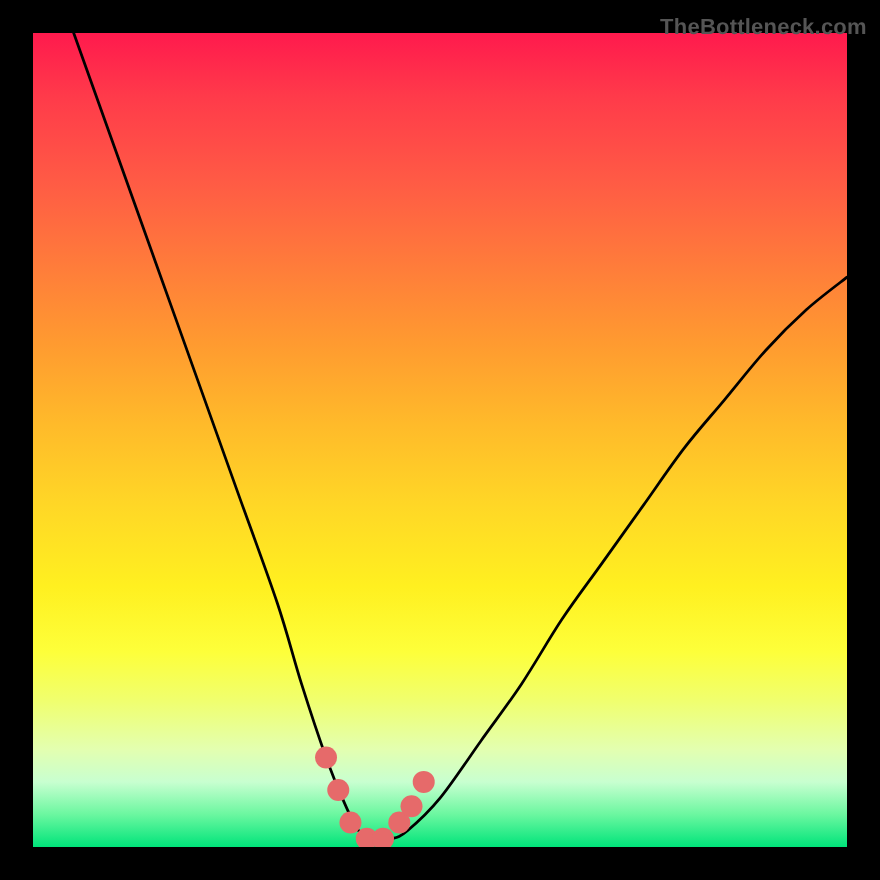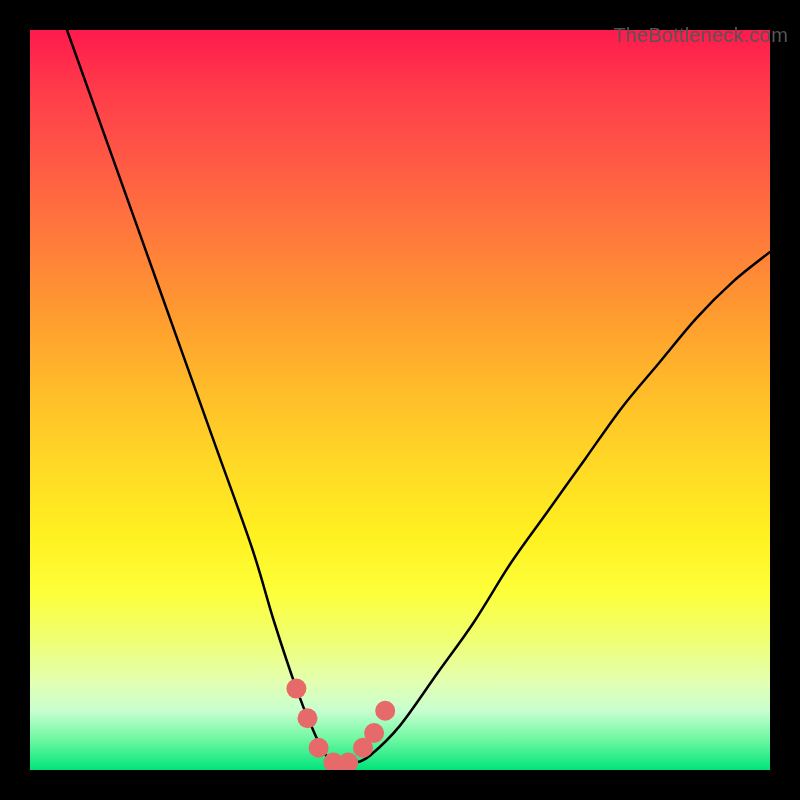--- a/index.html
+++ b/index.html
@@ -37,25 +37,25 @@
       #fdff3a 76%,
       #f0ff6e 82%,
       #e3ffb0 88%,
       #c8ffd0 92%,
       #6bf7a0 96%,
       #00e47a 100%
     );
   }
   .watermark {
     position: absolute;
-    top: 24px;
+    top: 14px;
     right: 12px;
     color: #555;
     font-size: 20px;
-    font-weight: 400;
+    font-weight: 700;
     letter-spacing: 0.2px;
     user-select: none;
   }
   svg.curve {
     position: absolute;
     top: 0;
     left: 0;
   }
 </style>
 </head>

